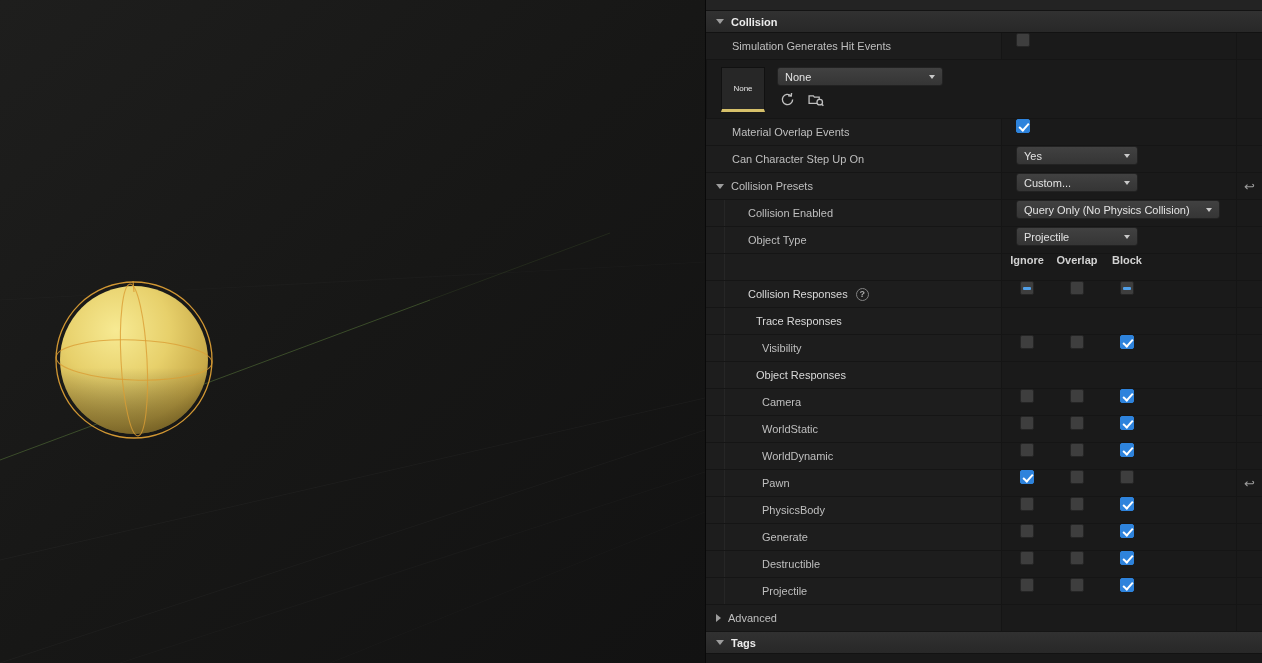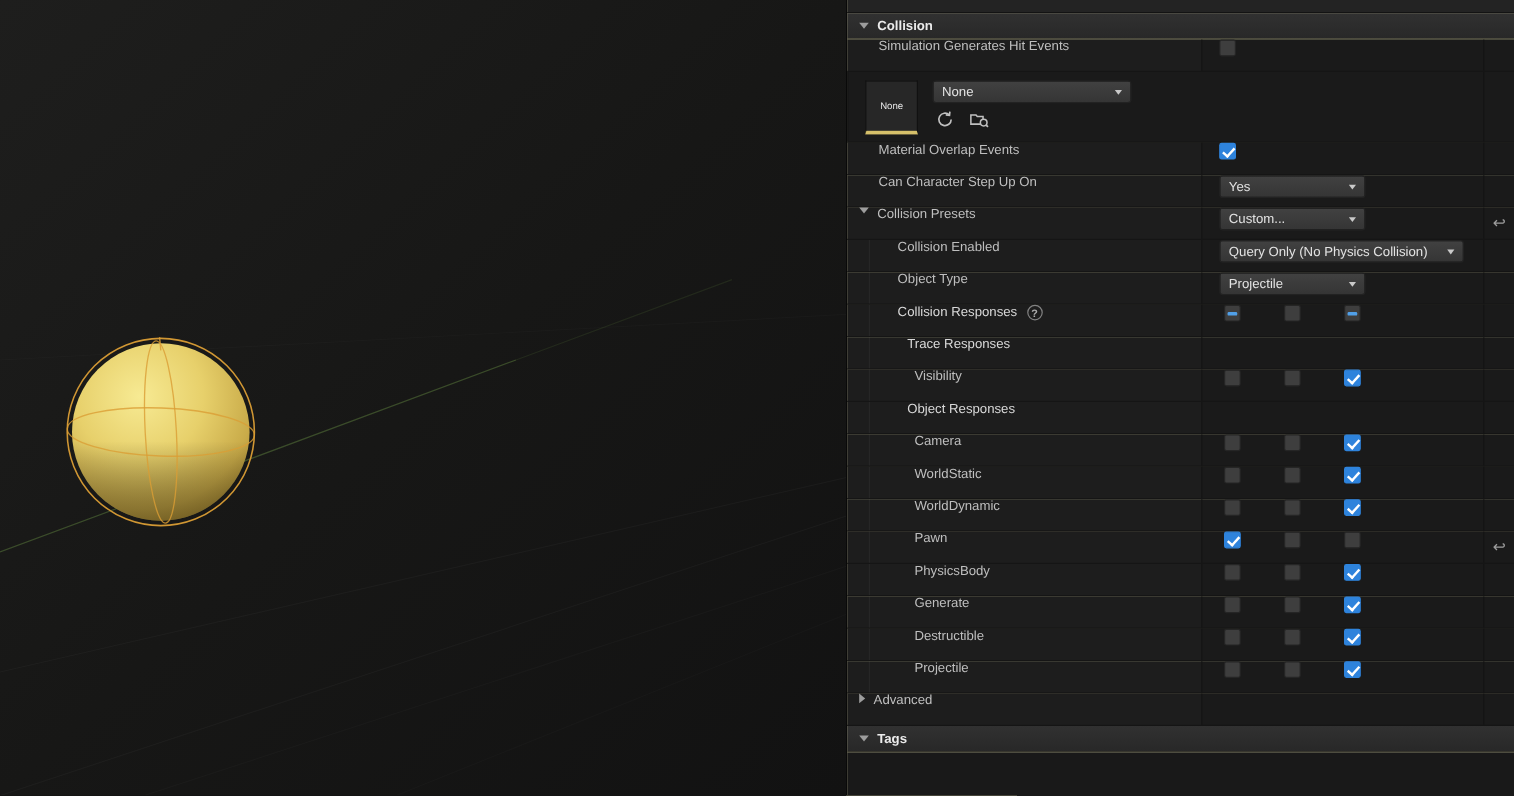--- a/index.html
+++ b/index.html
@@ -4,31 +4,31 @@
 <style>
   *{margin:0;padding:0;box-sizing:border-box}
   html,body{width:1262px;height:663px;overflow:hidden}
   body{background:#151515;font-family:"Liberation Sans","DejaVu Sans",sans-serif;position:relative}
 
   
   #viewport{position:absolute;left:0;top:0;width:705px;height:663px;background:#161615}
   #viewport svg{display:block}
 
   
-  #details{position:absolute;left:705px;top:0;width:557px;height:663px;background:#fef9c3;border-left:1px solid #090909;display:flex;flex-direction:column}
+  #details{position:absolute;left:705px;top:0;width:557px;height:663px;background:#7f1d1d;border-left:1px solid #090909;display:flex;flex-direction:column}
   .strip-top{height:11px;min-height:11px;background:#232323;border-bottom:1px solid #131313}
   .strip-bottom{flex:1;background:#191919}
 
   .cat{height:22px;min-height:22px;display:flex;align-items:center;gap:7px;padding-left:10px;
        background:linear-gradient(#313131,#282828);border-bottom:1px solid #121212}
   .cat .lbl{font-size:11px;font-weight:bold;color:#ececec}
 
   .row{display:flex;align-items:stretch;height:27px;min-height:27px;background:#1d1d1d;border-bottom:1px solid #151515;position:relative}
   .row.tall{height:59px;min-height:59px}
-  .name{width:295px;min-width:295px;display:flex;padding-left:26px}
+  .name{width:295px;min-width:295px;display:flex;align-items:center;padding-left:26px}
   .name .lbl{font-size:11px;color:#bfbfbf;white-space:nowrap}
   .name.exp{padding-left:10px;gap:7px}
   .name.lv2{padding-left:42px}
   .name.lv2h{padding-left:50px}
   .name.lv3{padding-left:56px}
   .bold .lbl{font-weight:normal;color:#d9d9d9}
   .guide::after{content:"";position:absolute;left:18px;top:0;bottom:0;width:1px;background:rgba(255,255,255,0.045)}
 
   .value{flex:1;display:flex;align-items:flex-start;padding-left:14px;background:rgba(0,0,0,0.10);border-left:1px solid #151515}
   .value.matrix,.value.mhead{padding-left:0}
@@ -224,20 +224,29 @@
       </div>
     <div class="value">
       <div class="dd dd-sm">
         <span class="dd-text">Projectile</span>
         <span class="chev"></span>
       </div>
     </div>
     <div class="reset"></div>
   </div>
 
+  <div class="row guide">
+    <div class="name"></div>
+    <div class="value mhead">
+      <span class="colh">Ignore</span>
+      <span class="colh">Overlap</span>
+      <span class="colh">Block</span>
+    </div>
+    <div class="reset"></div>
+  </div>
 
   <div class="row guide bold">
     <div class="name lv2">
       <span class="lbl">Collision Responses</span>
       <span class="help">?</span>
     </div>
     <div class="value matrix">
       <span class="cell">
           <span class="cb" data-state="dash"></span>
         </span>

